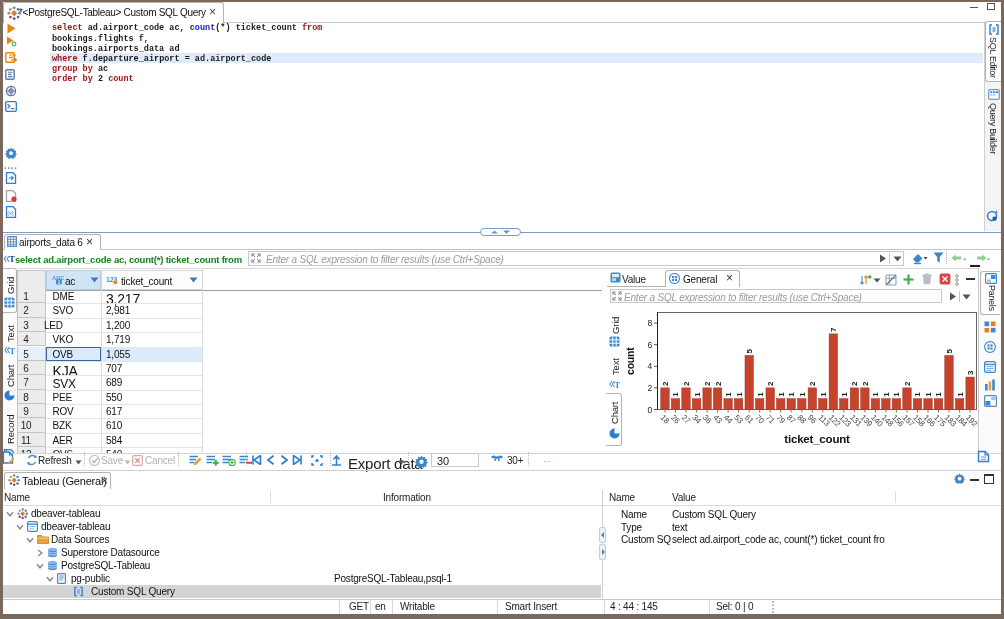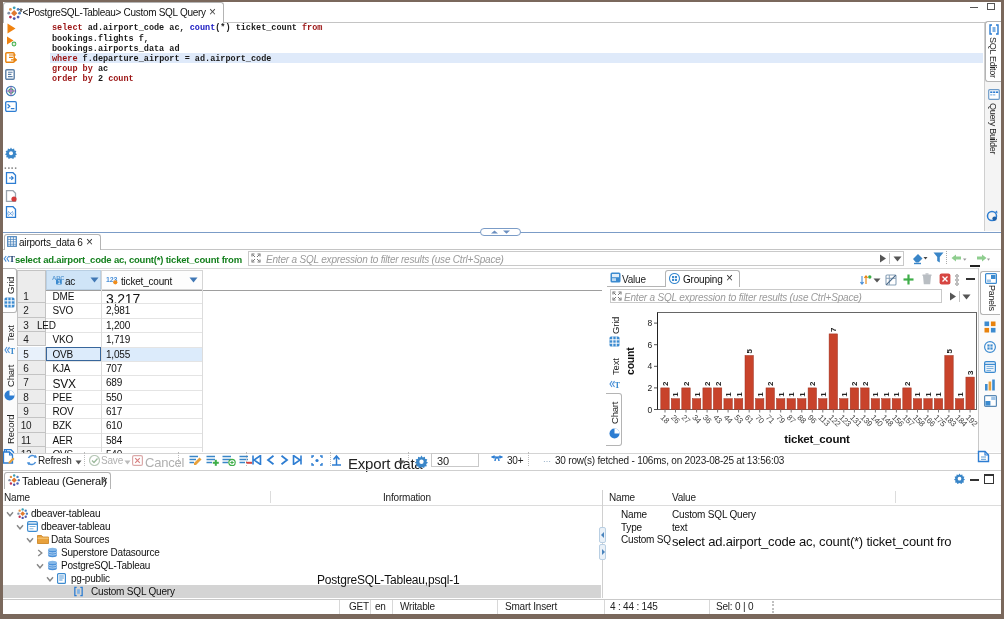--- a/index.html
+++ b/index.html
@@ -221,36 +221,36 @@
 <div class="a" style="left:52.5px;top:291.0px;font-size:10px;color:#111">DME</div>
 <div class="a" style="left:106px;top:291.0px;font-size:14px;color:#111">3,217</div>
 <div class="hline" style="left:45.5px;top:303.4px;width:157px;background:#e4e4e4"></div>
 <div class="a" style="left:17px;top:303.4px;width:28.5px;height:14.37px;background:#ececec;border:1px solid #c3c3c3;border-top:none;box-sizing:border-box"></div>
 <div class="a" style="left:14px;top:305.4px;width:24px;height:11px;font-size:10px;text-align:center;color:#222">2</div>
 <div class="a" style="left:52.5px;top:305.4px;font-size:10px;color:#111">SVO</div>
 <div class="a" style="left:106px;top:305.4px;font-size:10px;color:#111">2,981</div>
 <div class="hline" style="left:45.5px;top:317.7px;width:157px;background:#e4e4e4"></div>
 <div class="a" style="left:17px;top:317.7px;width:28.5px;height:14.37px;background:#ececec;border:1px solid #c3c3c3;border-top:none;box-sizing:border-box"></div>
 <div class="a" style="left:14px;top:319.7px;width:24px;height:11px;font-size:10px;text-align:center;color:#222">3</div>
-<div class="a" style="left:37px;top:319.7px;font-size:10px;color:#111">LED</div>
+<div class="a" style="left:44px;top:319.7px;font-size:10px;color:#111">LED</div>
 <div class="a" style="left:106px;top:319.7px;font-size:10px;color:#111">1,200</div>
 <div class="hline" style="left:45.5px;top:332.1px;width:157px;background:#e4e4e4"></div>
 <div class="a" style="left:17px;top:332.1px;width:28.5px;height:14.37px;background:#ececec;border:1px solid #c3c3c3;border-top:none;box-sizing:border-box"></div>
 <div class="a" style="left:14px;top:334.1px;width:24px;height:11px;font-size:10px;text-align:center;color:#222">4</div>
 <div class="a" style="left:52.5px;top:334.1px;font-size:10px;color:#111">VKO</div>
 <div class="a" style="left:106px;top:334.1px;font-size:10px;color:#111">1,719</div>
 <div class="hline" style="left:45.5px;top:346.5px;width:157px;background:#e4e4e4"></div>
 <div class="a" style="left:17px;top:346.5px;width:28.5px;height:14.37px;background:#e8f1fb;border:1px solid #c3c3c3;border-top:none;box-sizing:border-box"></div>
 <div class="a" style="left:14px;top:348.5px;width:24px;height:11px;font-size:10px;text-align:center;color:#222">5</div>
 <div class="a" style="left:52.5px;top:348.5px;font-size:10px;color:#111">OVB</div>
 <div class="a" style="left:106px;top:348.5px;font-size:10px;color:#111">1,055</div>
 <div class="hline" style="left:45.5px;top:360.9px;width:157px;background:#e4e4e4"></div>
 <div class="a" style="left:17px;top:360.9px;width:28.5px;height:14.37px;background:#ececec;border:1px solid #c3c3c3;border-top:none;box-sizing:border-box"></div>
 <div class="a" style="left:14px;top:362.9px;width:24px;height:11px;font-size:10px;text-align:center;color:#222">6</div>
-<div class="a" style="left:52.5px;top:362.9px;font-size:10px;color:#111">KJA</div>
+<div class="a" style="left:52.5px;top:362.9px;font-size:14px;color:#111">KJA</div>
 <div class="a" style="left:106px;top:362.9px;font-size:10px;color:#111">707</div>
 <div class="hline" style="left:45.5px;top:375.2px;width:157px;background:#e4e4e4"></div>
 <div class="a" style="left:17px;top:375.2px;width:28.5px;height:14.37px;background:#ececec;border:1px solid #c3c3c3;border-top:none;box-sizing:border-box"></div>
 <div class="a" style="left:14px;top:377.2px;width:24px;height:11px;font-size:10px;text-align:center;color:#222">7</div>
 <div class="a" style="left:52.5px;top:377.2px;font-size:12px;color:#111">SVX</div>
 <div class="a" style="left:106px;top:377.2px;font-size:10px;color:#111">689</div>
 <div class="hline" style="left:45.5px;top:389.6px;width:157px;background:#e4e4e4"></div>
 <div class="a" style="left:17px;top:389.6px;width:28.5px;height:14.37px;background:#ececec;border:1px solid #c3c3c3;border-top:none;box-sizing:border-box"></div>
 <div class="a" style="left:14px;top:391.6px;width:24px;height:11px;font-size:10px;text-align:center;color:#222">8</div>
 <div class="a" style="left:52.5px;top:391.6px;font-size:10px;color:#111">PEE</div>
@@ -288,21 +288,21 @@
     </svg>
 <div class="a" style="left:622px;top:274px;font-size:10px;color:#222">Value</div>
 <div class="tab" style="left:665px;top:269.5px;width:75px;height:17px"></div>
 <svg class="a" style="left:669px;top:272.5px" width="11" height="11" viewBox="0 0 11 11">
       <circle cx="5.5" cy="5.5" r="5" fill="none" stroke="#3c8bd0" stroke-width="1.1"></circle>
       <rect x="3" y="3" width="2.1" height="2.1" fill="#3c8bd0"></rect>
       <rect x="5.9" y="3" width="2.1" height="2.1" fill="#3c8bd0"></rect>
       <rect x="3" y="5.9" width="2.1" height="2.1" fill="#3c8bd0"></rect>
       <rect x="5.9" y="5.9" width="2.1" height="2.1" fill="#3c8bd0"></rect>
     </svg>
-<div class="a" style="left:683px;top:274px;font-size:10px;color:#111">Grouping</div>
+<div class="a" style="left:683px;top:274px;font-size:10px;color:#111">General</div>
 <div class="a" style="left:726px;top:270.5px;font-size:12px;color:#333">×</div>
 <svg class="a" style="left:859px;top:274px" width="13" height="12" viewBox="0 0 13 12">
       <path d="M3 2 L3 10 M1.4 8.2 L3 10.2 L4.6 8.2" stroke="#4a90d9" stroke-width="1.1" fill="none"></path>
       <path d="M7 10 L7 2 M5.4 3.8 L7 1.8 L8.6 3.8" stroke="#e8820c" stroke-width="1.1" fill="none"></path>
       <circle cx="10.8" cy="3" r="1.7" fill="#3fae49"></circle>
     </svg>
 <svg class="a" style="left:873px;top:278px" width="8" height="5" viewBox="0 0 8 5">
       <path d="M0.5 0.5 L7.5 0.5 L4 4.5 Z" fill="#555"></path>
     </svg>
 <svg class="a" style="left:885px;top:274px" width="12" height="12" viewBox="0 0 12 12">
@@ -559,21 +559,21 @@
       <path d="M3 5.5 L5 7.5 L8.5 3.5" stroke="#9ab99a" stroke-width="1.3" fill="none"></path>
     </svg>
 <div class="a gray" style="left:101px;top:455px;font-size:10px">Save</div>
 <svg class="a" style="left:124px;top:460px" width="7" height="5" viewBox="0 0 7 5">
       <path d="M0.5 0.5 L6.5 0.5 L3.5 4.5 Z" fill="#bbb"></path>
     </svg>
 <svg class="a" style="left:132px;top:455px" width="11" height="11" viewBox="0 0 11 11">
       <rect x="0.6" y="0.6" width="9.8" height="9.8" rx="1.5" fill="none" stroke="#dba8a8" stroke-width="1.2"></rect>
       <path d="M3.2 3.2 L7.8 7.8 M7.8 3.2 L3.2 7.8" stroke="#d98080" stroke-width="1.2"></path>
     </svg>
-<div class="a gray" style="left:145px;top:455px;font-size:13px">Cancel</div>
+<div class="a gray" style="left:145px;top:455px;font-size:10px">Cancel</div>
 <div class="a" style="left:178px;top:452px;width:1px;height:14px;border-left:1px dotted #bbb"></div>
 
 <svg class="a" style="left:189px;top:455px" width="13" height="11" viewBox="0 0 13 11">
       <path d="M0.5 1.5 L9 1.5 M0.5 4.5 L7 4.5 M0.5 7.5 L5 7.5" stroke="#3a86c8" stroke-width="1.5"></path>
       <path d="M7 10 L12.5 4.5 L10.5 2.5 L5 8 L5 10 Z" fill="#e8a13c"></path>
     </svg>
 <svg class="a" style="left:206px;top:455px" width="13" height="11" viewBox="0 0 13 11">
       <path d="M0.5 1.5 L9 1.5 M0.5 4.5 L9 4.5 M0.5 7.5 L6 7.5" stroke="#3a86c8" stroke-width="1.5"></path>
       <rect x="8.8" y="4.8" width="2" height="6" fill="#3fae49"></rect>
       <rect x="6.8" y="6.8" width="6" height="2" fill="#3fae49"></rect>
@@ -623,21 +623,20 @@
 <div class="a" style="left:431px;top:452.5px;width:48px;height:14px;background:#fff;border:1px solid #c9c9c9;box-sizing:border-box;font-size:11px;color:#222;padding:1px 0 0 5px">30</div>
 <svg class="a" style="left:490px;top:455px" width="14" height="11" viewBox="0 0 14 11">
       <path d="M1.5 2 L5 2 A4 4 0 0 1 9 6" stroke="#2d7dd2" stroke-width="1.5" fill="none"></path>
       <path d="M1.5 2 L4.5 0 L4.5 4 Z" fill="#2d7dd2"></path>
       <path d="M12.5 2 L9 2 A4 4 0 0 0 5 6" stroke="#2d7dd2" stroke-width="1.5" fill="none"></path>
       <path d="M12.5 2 L9.5 0 L9.5 4 Z" fill="#2d7dd2"></path>
     </svg>
 <div class="a" style="left:507px;top:455px;font-size:10px;color:#222">30+</div>
 <div class="a" style="left:528px;top:452px;width:1px;height:14px;border-left:1px dotted #bbb"></div>
 <div class="a" style="left:543px;top:457px;color:#8aa6c0;font-size:8px;letter-spacing:0.5px">⋯</div>
-<div class="a" style="left:555px;top:455px;font-size:10px;color:#222">30 row(s) fetched - 106ms, on 2023-08-25 at 13:56:03</div>
 <svg class="a" style="left:977px;top:450px" width="13" height="13" viewBox="0 0 13 13">
       <path d="M1.5 1.5 L8 1.5 L11.5 5 L11.5 11.5 L1.5 11.5 Z" fill="#fff" stroke="#2d7dd2" stroke-width="1.4"></path>
       <path d="M8 1.5 L8 5 L11.5 5" fill="none" stroke="#2d7dd2" stroke-width="1.2"></path>
       <path d="M4 7 L9 7 M4 9.3 L9 9.3" stroke="#5b9bd5" stroke-width="1"></path>
     </svg>
 
 <div class="hline" style="left:3px;top:470px;width:998px;background:#cfcfcf"></div>
 <div class="tab" style="left:4px;top:471.5px;width:107px;height:17px"></div>
 <svg class="a" style="left:8px;top:474px" width="12" height="12" viewBox="0 0 14 14">
  <rect x="5" y="5" width="4.4" height="4.4" transform="rotate(45 7.2 7.2)" fill="#e07a30"></rect>
@@ -719,41 +718,41 @@
     </svg>
 <div class="a" style="left:61px;top:560.2px;font-size:10px;color:#111">PostgreSQL-Tableau</div>
 <svg class="a" style="left:46px;top:576.0px" width="8" height="6" viewBox="0 0 8 6">
       <path d="M1 1.2 L4 4.8 L7 1.2" stroke="#888" stroke-width="1.4" fill="none"></path>
     </svg>
 <svg class="a" style="left:57px;top:573.0px" width="9" height="11" viewBox="0 0 9 11">
       <rect x="0.6" y="0.6" width="7.8" height="9.8" rx="1" fill="#fff" stroke="#3c8bd0" stroke-width="1.2"></rect>
       <path d="M2.2 3 L6.8 3 M2.2 5 L6.8 5 M2.2 7 L5.5 7" stroke="#3c8bd0" stroke-width="0.9"></path>
     </svg>
 <div class="a" style="left:71px;top:573.2px;font-size:10px;color:#111">pg-public</div>
-<div class="a" style="left:317px;top:573.2px;font-size:12px;color:#111">PostgreSQL-Tableau,psql-1</div>
+<div class="a" style="left:334px;top:573.2px;font-size:10px;color:#111">PostgreSQL-Tableau,psql-1</div>
 <svg class="a" style="left:73px;top:586.0px" width="11" height="11" viewBox="0 0 12 11">
       <path d="M4 1 L2 1 L2 10 L4 10 M8 1 L10 1 L10 10 L8 10" stroke="#2d7dd2" stroke-width="1.4" fill="none"></path>
       <rect x="4.5" y="3" width="3" height="5" fill="#7fb2e5"></rect>
     </svg>
 <div class="a" style="left:91px;top:586.2px;font-size:10px;color:#111">Custom SQL Query</div>
 <div class="vline" style="left:602px;top:490px;height:108px;background:#d0d0d0"></div>
 <div class="a" style="left:598.5px;top:527px;width:7px;height:16px;background:#eaf1f8;border:1px solid #b9cfe3;border-radius:2px;box-sizing:border-box"></div>
 <svg class="a" style="left:599.5px;top:531px" width="5" height="8" viewBox="0 0 5 8">
       <path d="M4 1 L1 4 L4 7 Z" fill="#4a84bd"></path>
     </svg>
 <div class="a" style="left:598.5px;top:544px;width:7px;height:16px;background:#eaf1f8;border:1px solid #b9cfe3;border-radius:2px;box-sizing:border-box"></div>
 <svg class="a" style="left:600.5px;top:548px" width="5" height="8" viewBox="0 0 5 8">
       <path d="M1 1 L4 4 L1 7 Z" fill="#4a84bd"></path>
     </svg>
 <div class="a" style="left:621px;top:509px;font-size:10px;color:#111">Name</div>
 <div class="a" style="left:672px;top:509px;font-size:10px;color:#111;white-space:nowrap">Custom SQL Query</div>
 <div class="a" style="left:621px;top:521.5px;font-size:10px;color:#111">Type</div>
 <div class="a" style="left:672px;top:521.5px;font-size:10px;color:#111;white-space:nowrap">text</div>
 <div class="a" style="left:621px;top:533.5px;font-size:10px;color:#111">Custom SQ</div>
-<div class="a" style="left:672px;top:533.5px;font-size:13px;color:#111;white-space:nowrap">select ad.airport_code ac, count(*) ticket_count fro</div>
+<div class="a" style="left:672px;top:533.5px;font-size:10px;color:#111;white-space:nowrap">select ad.airport_code ac, count(*) ticket_count fro</div>
 
 <div class="hline" style="left:3px;top:598.5px;width:998px;background:#c9c9c9"></div>
 <div class="vline" style="left:339px;top:600px;height:14px;background:#d8d8d8"></div>
 <div class="vline" style="left:370px;top:600px;height:14px;background:#d8d8d8"></div>
 <div class="vline" style="left:392px;top:600px;height:14px;background:#d8d8d8"></div>
 <div class="vline" style="left:497px;top:600px;height:14px;background:#d8d8d8"></div>
 <div class="vline" style="left:604px;top:600px;height:14px;background:#d8d8d8"></div>
 <div class="vline" style="left:709px;top:600px;height:14px;background:#d8d8d8"></div>
 <div class="a" style="left:349px;top:601px;font-size:10px;color:#222">GET</div>
 <div class="a" style="left:375px;top:601px;font-size:10px;color:#222">en</div>

